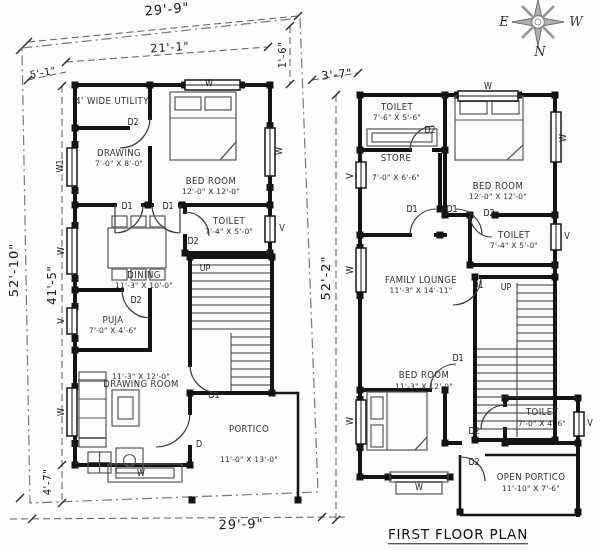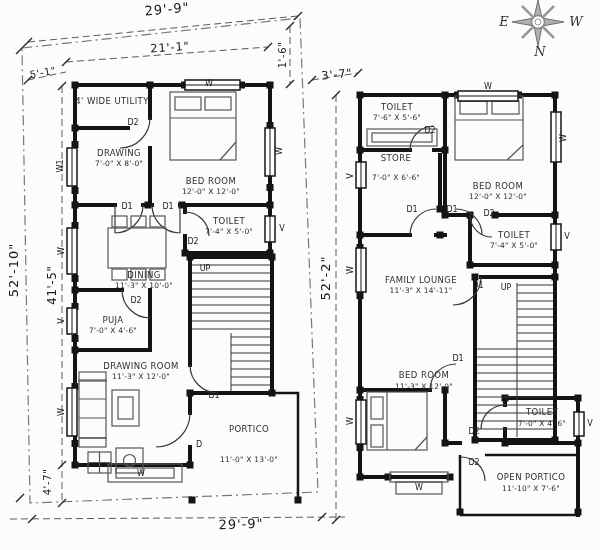--- a/index.html
+++ b/index.html
@@ -291,21 +291,21 @@
 <div class="lbl rname" style="left:119px;top:153px">DRAWING</div>
 <div class="lbl rsize" style="left:119px;top:164px">7'-0" X 8'-0"</div>
 <div class="lbl rname" style="left:211px;top:181px">BED ROOM</div>
 <div class="lbl rsize" style="left:211px;top:192px">12'-0" X 12'-0"</div>
 <div class="lbl rname" style="left:229px;top:221px">TOILET</div>
 <div class="lbl rsize" style="left:229px;top:232px">7'-4" X 5'-0"</div>
 <div class="lbl rname" style="left:144px;top:275px">DINING</div>
 <div class="lbl rsize" style="left:144px;top:286px">11'-3" X 10'-0"</div>
 <div class="lbl rname" style="left:113px;top:320px">PUJA</div>
 <div class="lbl rsize" style="left:113px;top:331px">7'-0" X 4'-6"</div>
-<div class="lbl rname" style="left:141px;top:366px">DRAWING ROOM</div>
+<div class="lbl rname" style="left:141px;top:384px">DRAWING ROOM</div>
 <div class="lbl rsize" style="left:141px;top:377px">11'-3" X 12'-0"</div>
 <div class="lbl rname" style="left:249px;top:429px">PORTICO</div>
 <div class="lbl rsize" style="left:249px;top:460px">11'-0" X 13'-0"</div>
 <div class="lbl tag" style="left:205px;top:269px">UP</div>
 
 <div class="lbl tag" style="left:133px;top:123px">D2</div>
 <div class="lbl tag" style="left:127px;top:207px">D1</div>
 <div class="lbl tag" style="left:168px;top:207px">D1</div>
 <div class="lbl tag" style="left:193px;top:242px">D2</div>
 <div class="lbl tag" style="left:136px;top:301px">D2</div>
@@ -366,14 +366,15 @@
 <div class="lbl wlab" style="left:419px;top:488px">W</div>
 <div class="lbl wlab" style="left:590px;top:424px">V</div>
 
 <div class="lbl dim-md" style="left:337px;top:75px;transform:translate(-50%,-50%) rotate(-6deg)">3'-7"</div>
 <div class="lbl dim rot" style="left:325px;top:278px">52'-2"</div>
 
 <div class="lbl compass-letter" style="left:504px;top:21px">E</div>
 <div class="lbl compass-letter" style="left:576px;top:21px">W</div>
 <div class="lbl compass-letter" style="left:540px;top:51px">N</div>
 
+<div class="lbl title" style="left:458px;top:536px">FIRST FLOOR PLAN</div>
 
 </div>
 
 </body></html>

